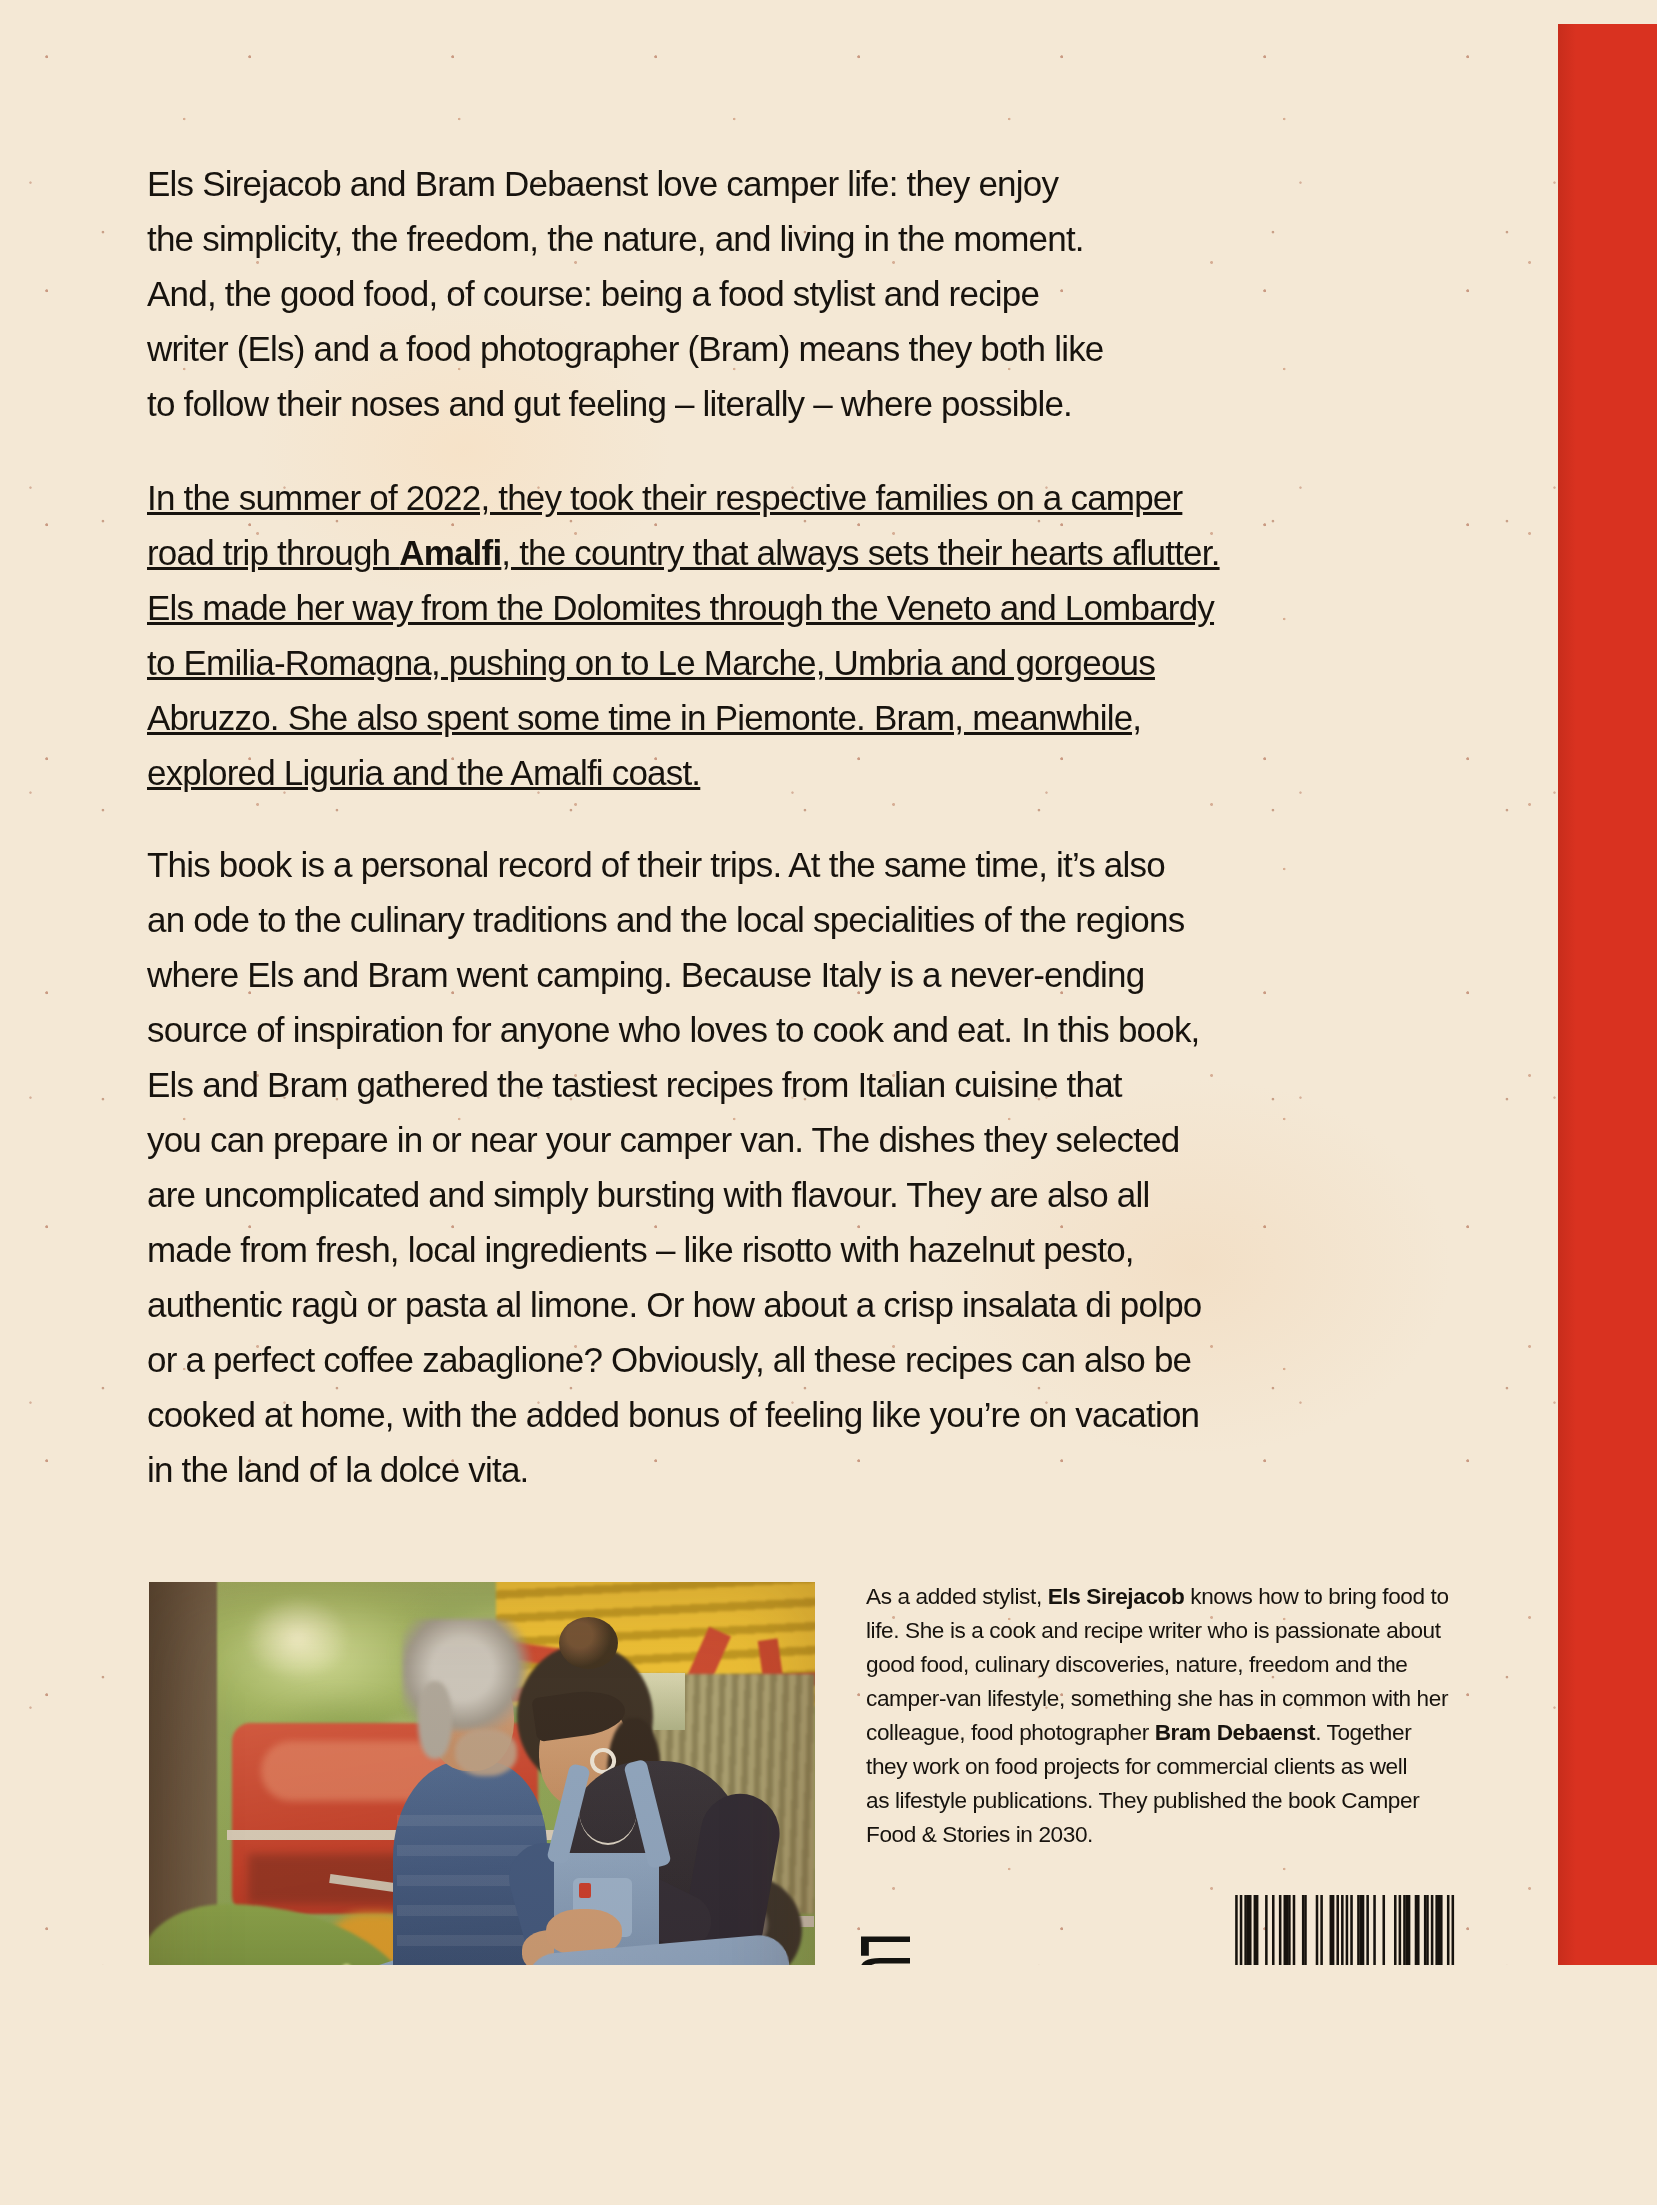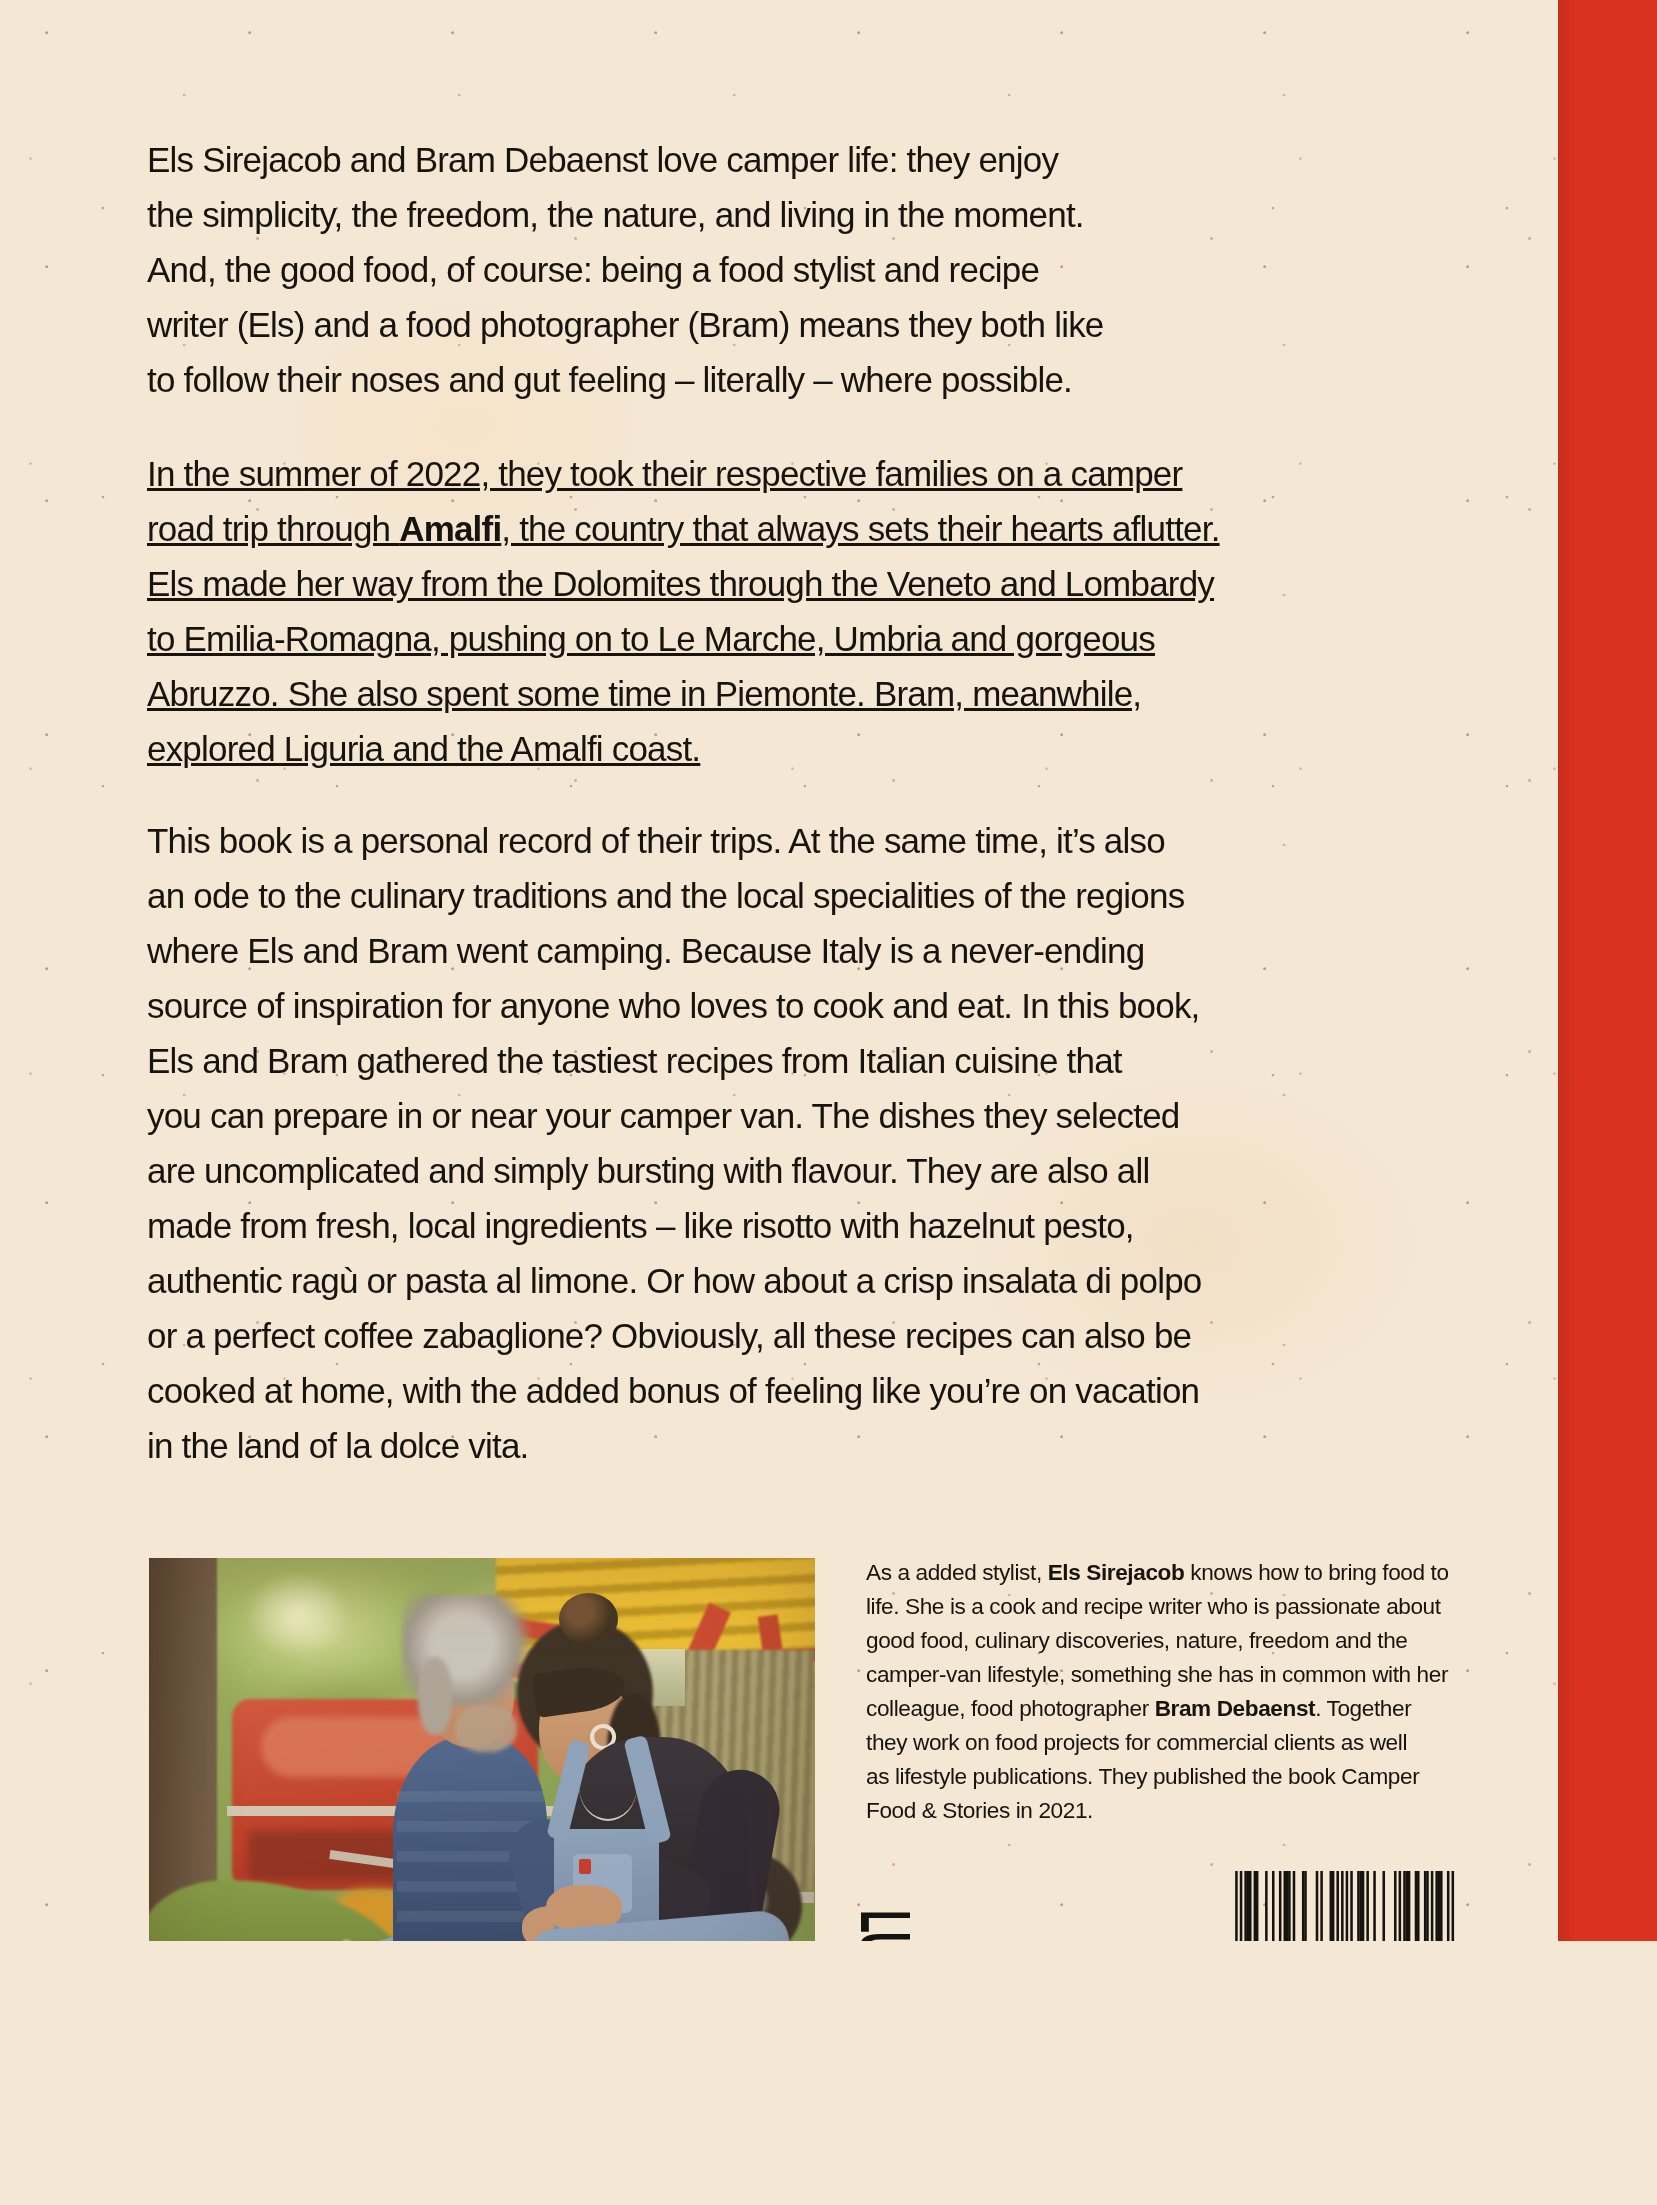--- a/index.html
+++ b/index.html
@@ -8,21 +8,21 @@
   .page{position:absolute;inset:0;width:1658px;height:1941px;overflow:hidden;
     background-color:#f4e8d5;
     background-image:
       radial-gradient(circle at 23% 14%, rgba(150,60,30,.45) 0 1.1px, transparent 1.8px),
       radial-gradient(circle at 67% 38%, rgba(170,80,40,.38) 0 0.9px, transparent 1.6px),
       radial-gradient(circle at 44% 72%, rgba(140,60,30,.42) 0 1px, transparent 1.7px),
       radial-gradient(circle at 81% 88%, rgba(160,70,35,.36) 0 1.1px, transparent 1.8px),
       radial-gradient(circle at 12% 52%, rgba(150,60,30,.32) 0 0.8px, transparent 1.6px),
       radial-gradient(ellipse 297px 212px at 28% 22%, rgba(248,222,190,.55), transparent 70%),
       radial-gradient(ellipse 368px 269px at 72% 64%, rgba(240,210,176,.4), transparent 70%);
-    background-size:203px 234px,275px 250px,234px 289px,318px 271px,254px 305px,100% 100%,100% 100%;}
+    background-size:203px 234px,275px 250px,234px 289px,318px 271px,254px 305px,100% 100%,100% 100%;margin-top:24px;}
   .stripe{position:absolute;top:0;right:0;width:100px;height:2205px;background:#d93220;
     background-image:linear-gradient(90deg, rgba(120,20,8,.18), rgba(0,0,0,0) 18%);}
   
   .copy{position:absolute;left:147px;white-space:pre;color:#17130e;font-size:35px;
         line-height:55px;letter-spacing:-0.8px;margin:0;}
   #p1{top:132px;}
   #p2{top:446px;text-decoration:underline;}
   #p3{top:813px;}
   .seg-b{font-weight:700;}
   .seg-i{}
@@ -203,21 +203,21 @@
     <div class="s" id="vig"></div>
   </figure>
 
   <aside class="bio"><span>As a added stylist, </span><span class="seg-b">Els Sirejacob</span><span> knows how to bring food to
 life. She is a cook and recipe writer who is passionate about
 good food, culinary discoveries, nature, freedom and the
 camper-van lifestyle, something she has in common with her
 colleague, food photographer </span><span class="seg-b">Bram Debaenst</span><span>. Together
 they work on food projects for commercial clients as well
 as lifestyle publications. They published the book </span><span class="seg-i">Camper
-Food &amp; Stories</span><span> in 2021.</span></aside>
+Food &amp; Stories</span><span> in 2030.</span></aside>
 
   <div class="luster">LUSTER</div>
 
   <svg class="barcode-svg" width="219" height="182" viewBox="0 0 310 258">
       <rect x="0.00" y="0" width="3.61" height="258" fill="#17130e"></rect>
       <rect x="6.53" y="0" width="3.61" height="258" fill="#17130e"></rect>
       <rect x="13.05" y="0" width="3.61" height="232" fill="#17130e"></rect>
       <rect x="16.32" y="0" width="3.61" height="232" fill="#17130e"></rect>
       <rect x="19.58" y="0" width="3.61" height="232" fill="#17130e"></rect>
       <rect x="26.11" y="0" width="3.61" height="232" fill="#17130e"></rect>

